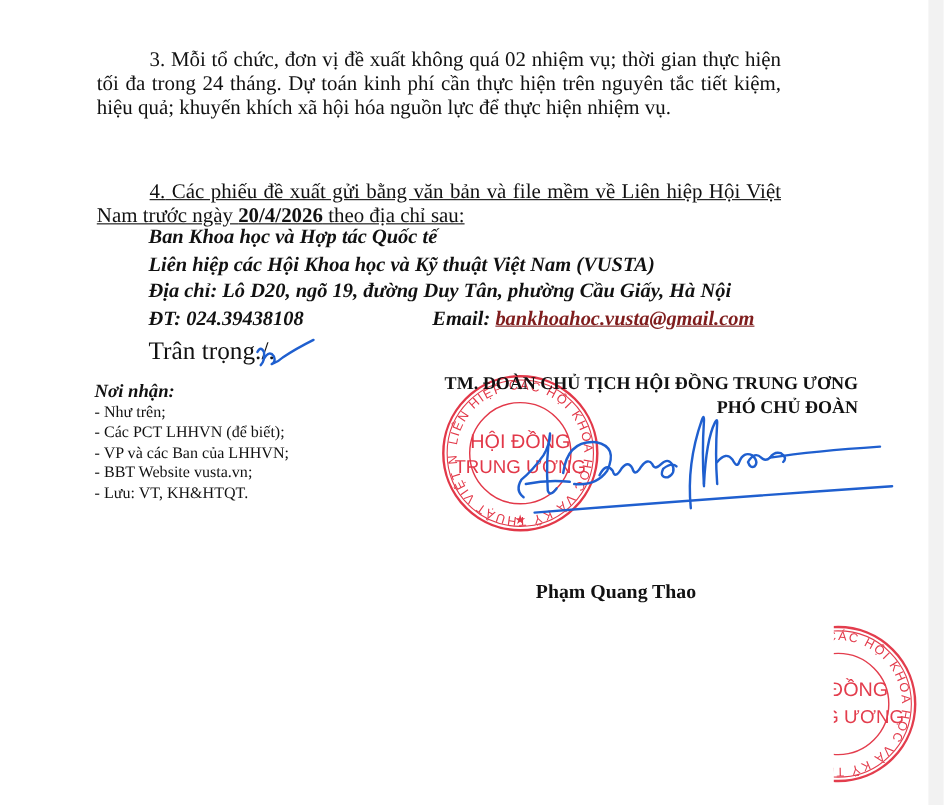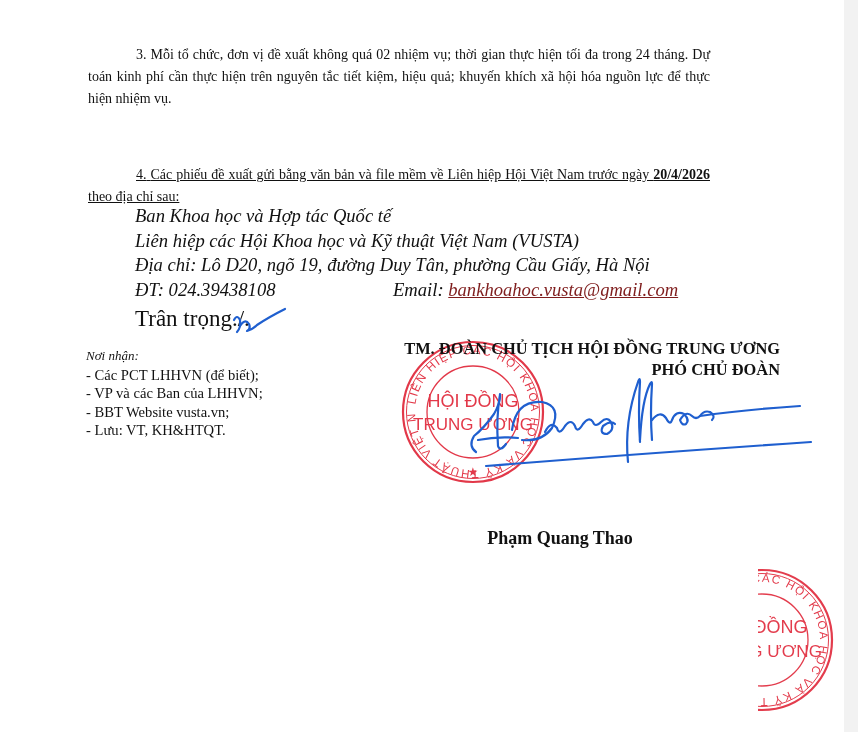--- a/index.html
+++ b/index.html
@@ -8,40 +8,40 @@
       background: #ffffff;
       font-family: "Liberation Serif", "DejaVu Serif", serif;
       color: #111111;
     }
     .right-strip {
       position: absolute; left: 844px; top: 0; width: 14px; height: 732px;
       background: #f2f2f2;
     }
     .para {
       position: absolute; left: 88px; width: 622px;
-      font-size: 14px; line-height: 22px;
+      font-size: 19px; line-height: 22px;
       text-align: justify; text-align-last: left;
     }
     .para .indent { display: inline-block; width: 48px; }
     .p3 { top: 44px; }
     .p4 { top: 164px; text-decoration: underline; }
     .addr {
       position: absolute; left: 135px; width: 580px;
       font-style: italic; font-size: 18.6px; line-height: 24.5px;
     }
     .addr .line { display: block; white-space: nowrap; }
     .addr .phone { display: inline-block; width: 258px; }
     .addr .email-link { text-decoration: underline; color: #7f1d1d; }
     .closing {
       position: absolute; left: 135px; top: 306px; font-size: 23px;
     }
     .recipients {
       position: absolute; left: 86px; top: 346px; font-size: 14.6px; line-height: 18.4px;
     }
-    .recipients .title { font-weight: normal; font-style: italic; font-size: 13px; line-height: 20px; }
+    .recipients .title { font-weight: bold; font-style: italic; font-size: 17px; line-height: 20px; }
     .sig-title {
       position: absolute; left: 340px; top: 338px; width: 440px; text-align: right;
       font-weight: bold; font-size: 16.4px; line-height: 21px;
     }
     .signer {
       position: absolute; left: 340px; top: 482px; width: 440px; text-align: center;
       font-weight: bold; font-size: 18px; margin-top: 46px;
     }
     svg.overlay { position: absolute; left: 0; top: 0; pointer-events: none; }
     .bold { font-weight: bold; }
@@ -52,31 +52,32 @@
 <div class="right-strip"></div>
 
 <div class="para p3">
   <span class="indent"></span><span>3.</span> <span>Mỗi tổ chức, đơn vị đề xuất không quá 02 nhiệm vụ; thời gian thực hiện tối đa trong 24 tháng. Dự toán kinh phí cần thực hiện trên nguyên tắc tiết kiệm, hiệu quả; khuyến khích xã hội hóa nguồn lực để thực hiện nhiệm vụ.</span>
 </div>
 
 <div class="para p4">
   <span class="indent"></span><span>4.</span> <span>Các phiếu đề xuất gửi bằng văn bản và file mềm về Liên hiệp Hội Việt Nam trước ngày </span><span class="bold">20/4/2026</span><span> theo địa chỉ sau:</span>
 </div>
 
-<div class="addr" style="top:204px;">
+<div class="addr" style="top:204px;font-weight:bold;">
   <span class="line">Ban Khoa học và Hợp tác Quốc tế</span>
   <span class="line">Liên hiệp các Hội Khoa học và Kỹ thuật Việt Nam (VUSTA)</span>
   <span class="line">Địa chỉ: Lô D20, ngõ 19, đường Duy Tân, phường Cầu Giấy, Hà Nội</span>
   <span class="line"><span class="phone">ĐT: 024.39438108</span><span>Email: </span><a class="email-link">bankhoahoc.vusta@gmail.com</a></span>
 </div>
 
 <div class="closing"><span>Trân trọng./.</span></div>
 
 <div class="recipients">
   <div class="title">Nơi nhận:</div>
+  <div>- Như trên;</div>
   <div>- Các PCT LHHVN (để biết);</div>
   <div>- VP và các Ban của LHHVN;</div>
   <div>- BBT Website vusta.vn;</div>
   <div>- Lưu: VT, KH&amp;HTQT.</div>
 </div>
 
 <svg class="overlay" width="858" height="732">
   <defs>
     <path id="ringPath1" d="M 473 412 m -58 0 a 58 58 0 1 1 116 0 a 58 58 0 1 1 -116 0"></path>
     <path id="ringPath2" d="M 762 640 m -58 0 a 58 58 0 1 1 116 0 a 58 58 0 1 1 -116 0"></path>

